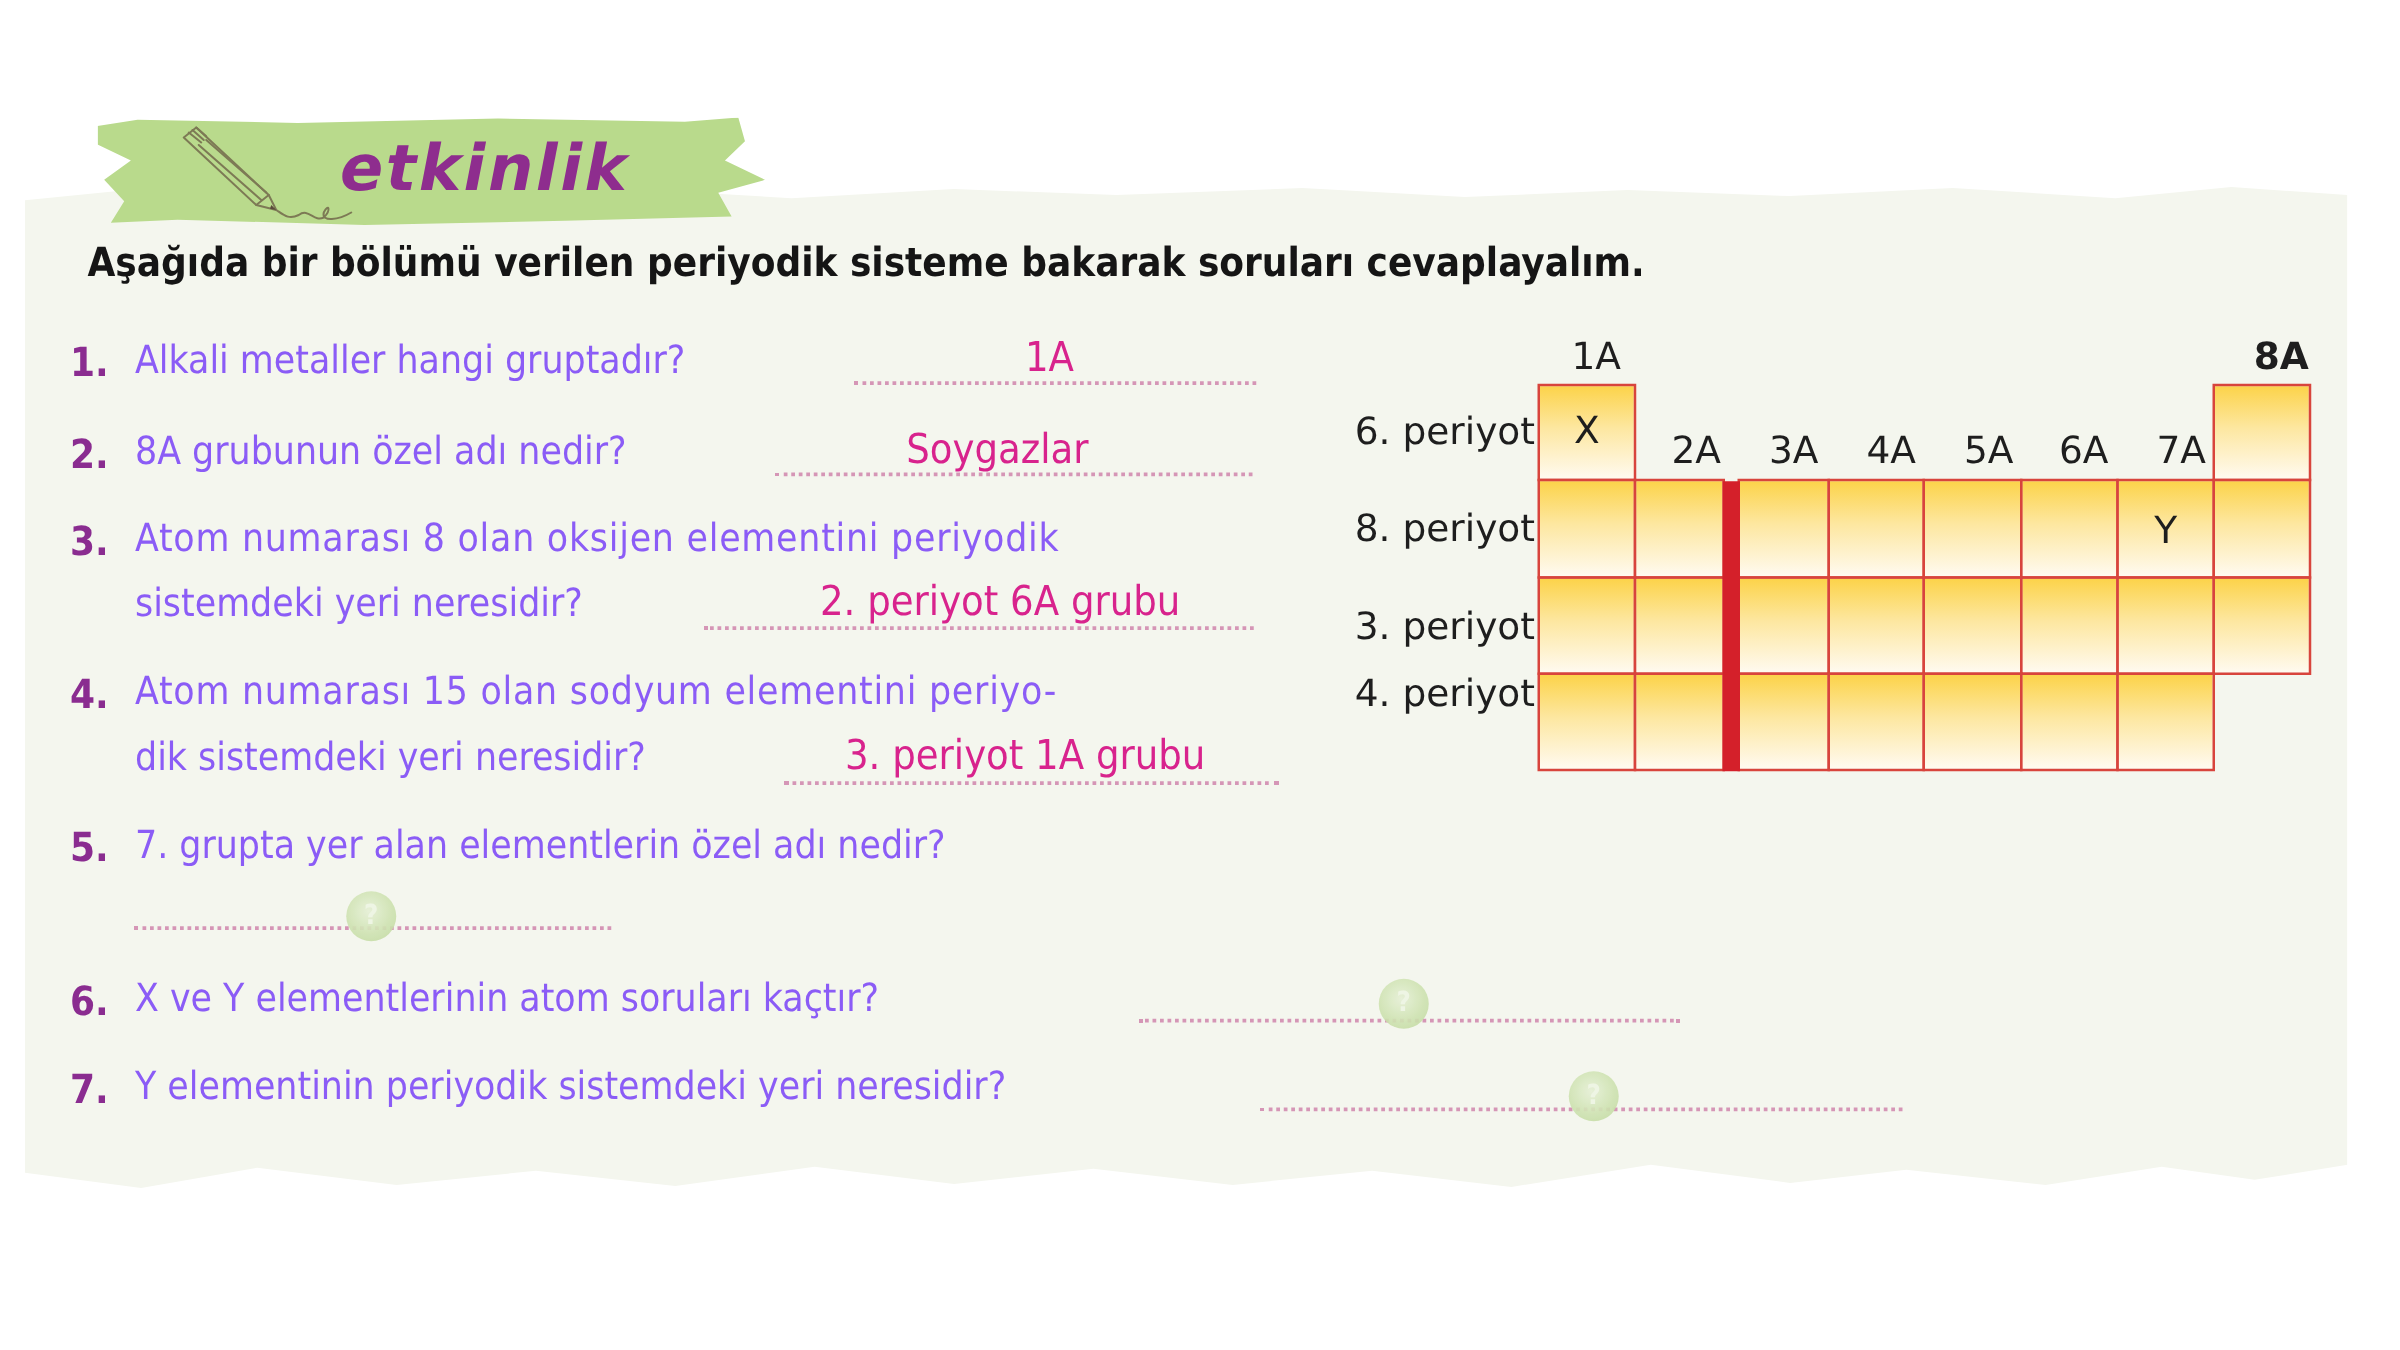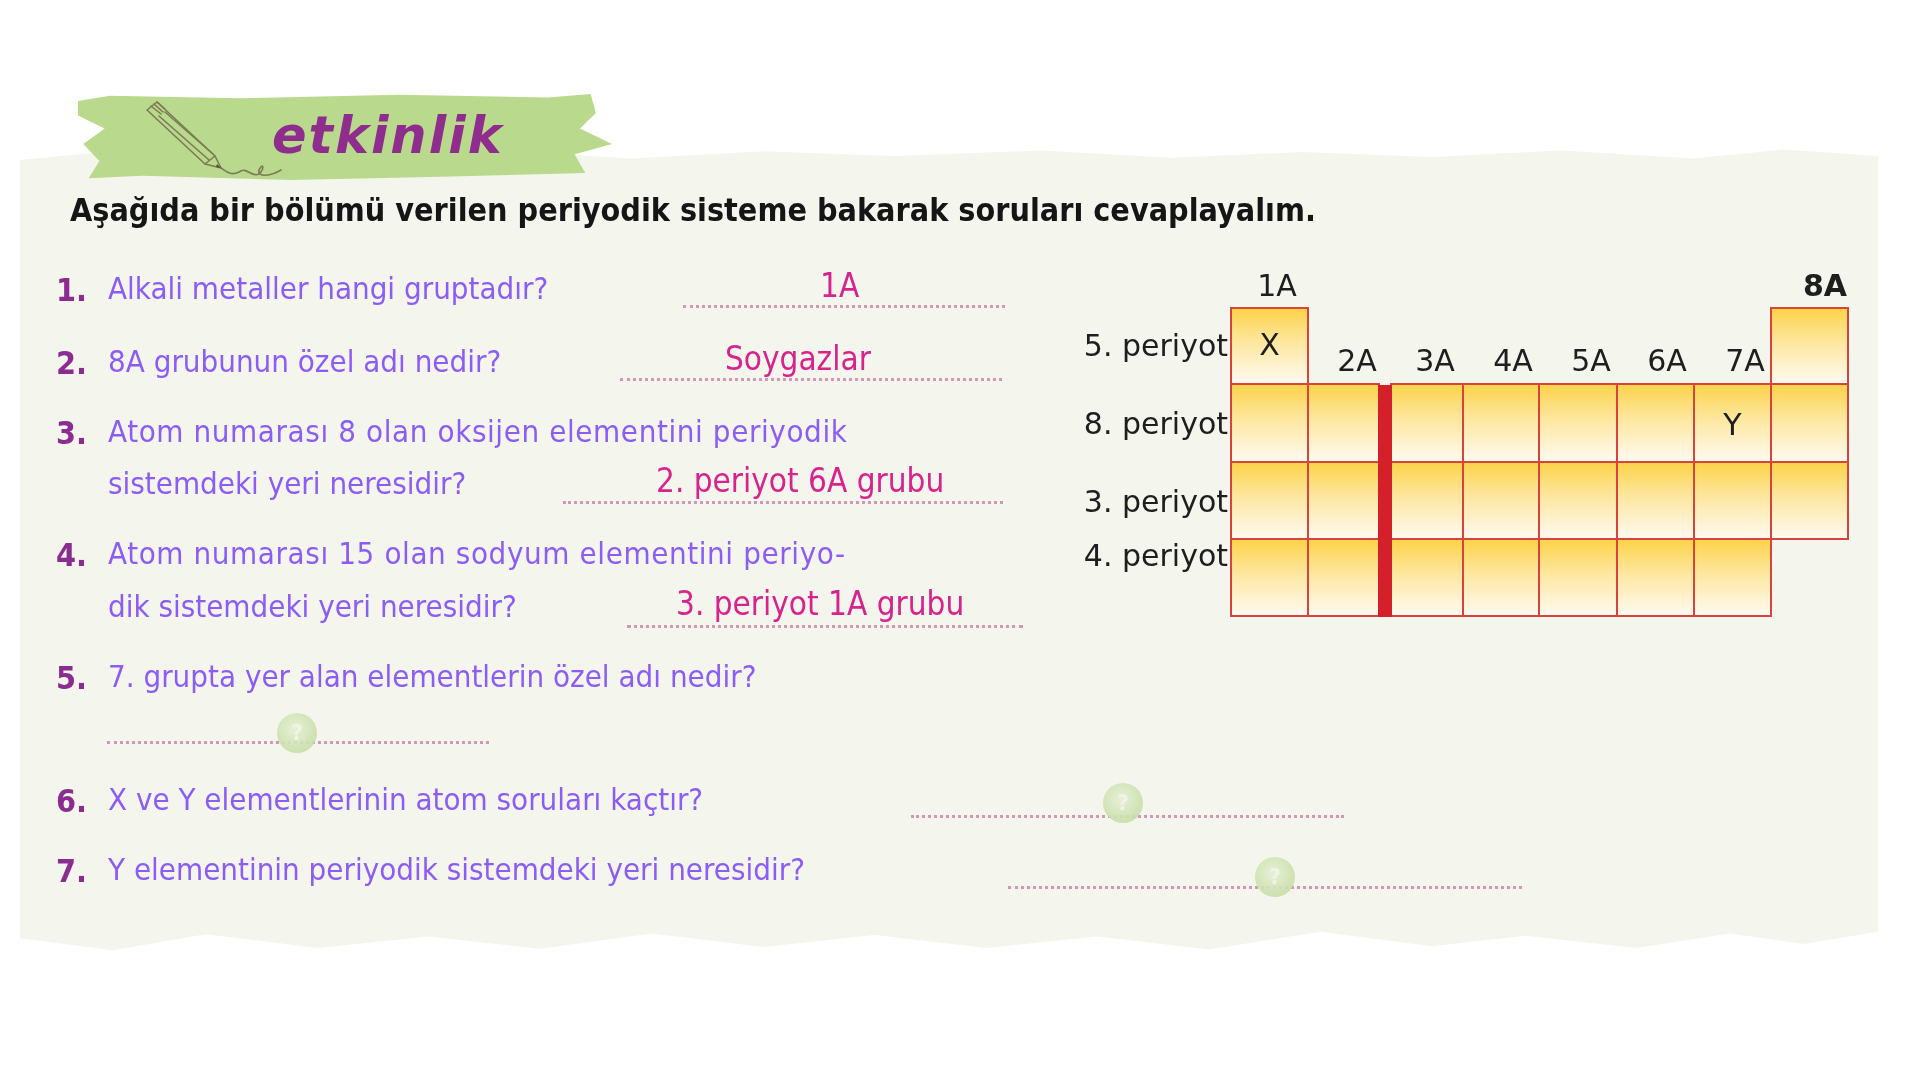--- a/index.html
+++ b/index.html
@@ -129,21 +129,21 @@
 
   <div class="group-label" style="left:1238px; top:268px;">1A</div>
   <div class="group-label" style="left:1318px; top:343px;">2A</div>
   <div class="group-label" style="left:1396px; top:343px;">3A</div>
   <div class="group-label" style="left:1474px; top:343px;">4A</div>
   <div class="group-label" style="left:1552px; top:343px;">5A</div>
   <div class="group-label" style="left:1628px; top:343px;">6A</div>
   <div class="group-label" style="left:1706px; top:343px;">7A</div>
   <div class="group-label" style="left:1786px; top:268px;font-weight:bold;">8A</div>
 
-  <div class="period-label" style="left:1058px; top:328px;">5. periyot</div>
+  <div class="period-label" style="left:1058px; top:328px;">6. periyot</div>
   <div class="period-label" style="left:1058px; top:406px;">8. periyot</div>
   <div class="period-label" style="left:1058px; top:484px;">3. periyot</div>
   <div class="period-label" style="left:1058px; top:538px;">4. periyot</div>
 
   <div class="cell" style="left:1230px; top:307px; width:79px; height:78px;">X</div>
   <div class="cell" style="left:1770px; top:307px; width:79px; height:78px;"></div>
 
   <div class="cell" style="left:1230px; top:383px; width:79px; height:80px;"></div>
   <div class="cell" style="left:1307px; top:383px; width:73px; height:80px;"></div>
   <div class="cell" style="left:1390px; top:383px; width:74px; height:80px;"></div>

